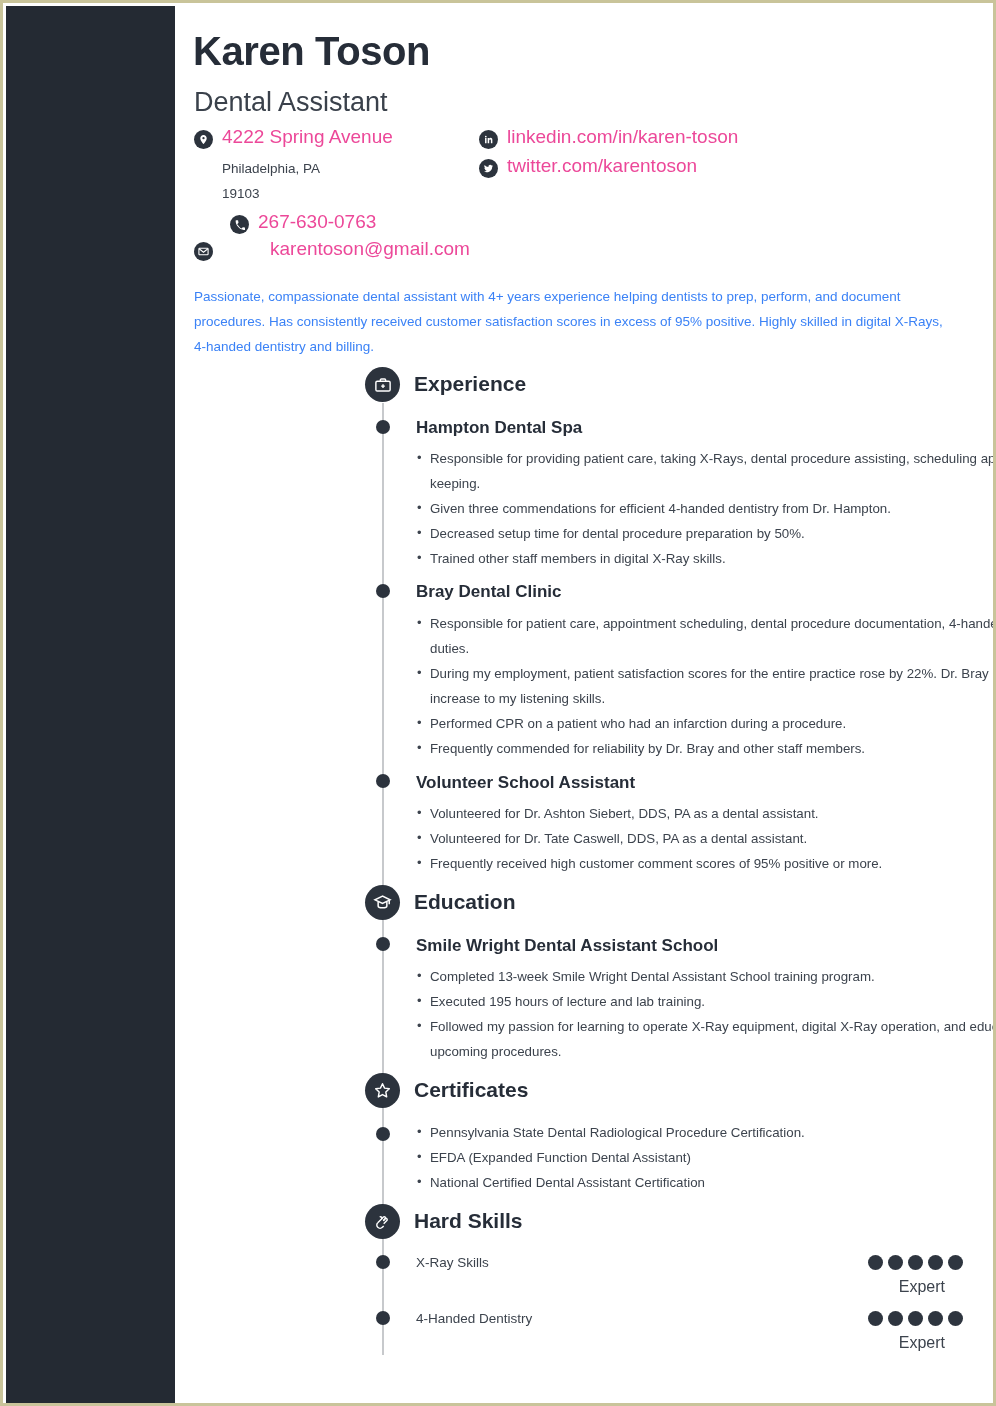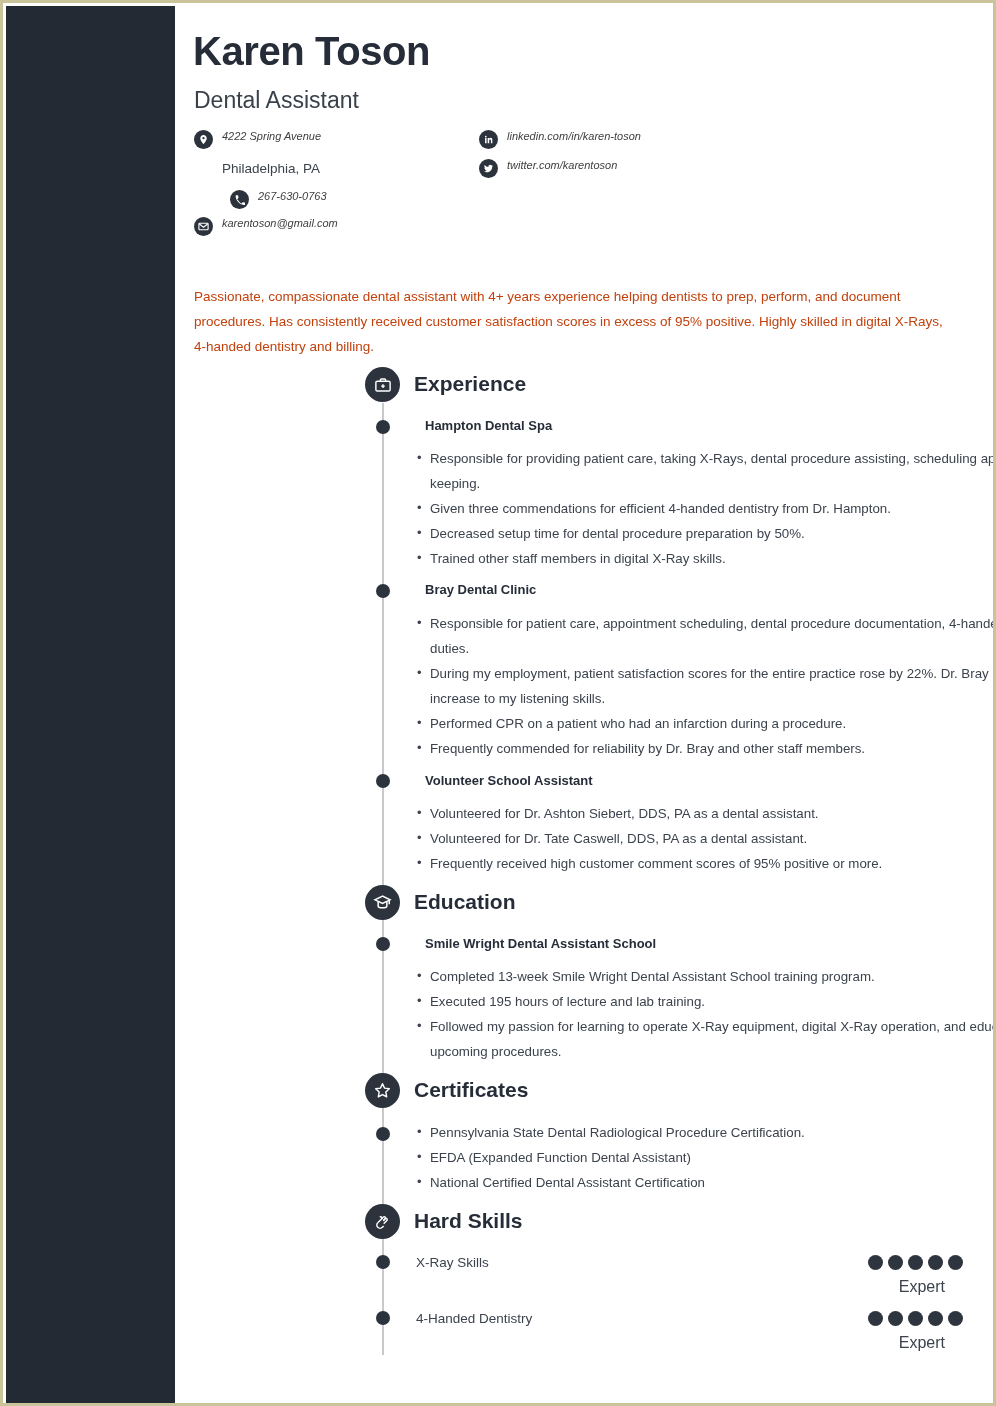--- a/index.html
+++ b/index.html
@@ -28,40 +28,40 @@
   }
 
   
   .name{
     position:absolute;left:18px;top:26px;
     font-size:40px;font-weight:bold;color:#262d38;
     letter-spacing:-0.4px;
   }
   .job-title{
     position:absolute;left:19px;top:84px;
-    font-size:23px;color:#3a414b;font-weight:normal;
+    font-size:27px;color:#3a414b;font-weight:normal;
   }
 
   .contacts{position:absolute;left:19px;top:126px;width:780px;}
   .ccol{position:absolute;top:0;}
   .ccol.left{left:0;width:270px;}
   .ccol.right{left:285px;width:420px;text-align:center;}
   .crow{display:flex;align-items:flex-start;margin-bottom:7px;}
   .crow .ico{
     width:19px;height:19px;border-radius:50%;
     background:#2c333d;flex:0 0 19px;margin-right:9px;margin-top:1px;
     display:flex;align-items:center;justify-content:center;
   }
   .crow .ico svg{display:block;}
-  .ctext{font-size:11px;color:#404040;line-height:15px;font-style:italic;}
+  .ctext{font-size:19px;color:#ec4899;line-height:15px;}
   .csub{font-size:13.5px;color:#3c434d;line-height:25px;margin-left:28px;}
 
   .summary{
     position:absolute;left:19px;top:281px;width:760px;
-    font-size:13.5px;color:#c2410c;line-height:25px;
+    font-size:13.5px;color:#3b82f6;line-height:25px;
   }
 
   
   .timeline-line{
     position:absolute;left:207px;top:400px;
     width:2px;height:952px;background:#c7c9cc;
   }
   .sec-icon{
     position:absolute;left:190px;
     width:35px;height:35px;border-radius:50%;
@@ -71,22 +71,22 @@
   .sec-title{
     position:absolute;left:239px;
     font-size:21px;font-weight:bold;color:#262d38;
   }
   .tl-dot{
     position:absolute;left:201px;
     width:14px;height:14px;border-radius:50%;
     background:#2c333d;
   }
   .entry-title{
-    position:absolute;left:250px;
-    font-size:13px;font-weight:bold;color:#262d38;
+    position:absolute;left:241px;
+    font-size:17px;font-weight:bold;color:#262d38;
   }
   .bullets{position:absolute;left:241px;width:718px;}
   .bullets li{
     font-size:13.3px;color:#3c434d;line-height:25px;
     margin:0 0 0 0;list-style:none;position:relative;padding-left:14px;
   }
   .bullets li:before{
     content:"\2022";position:absolute;left:1px;top:-1px;
     color:#3c434d;font-size:13px;
   }
@@ -135,31 +135,32 @@
       <div class="ccol left">
         <div class="crow">
           <span class="ico">
             <svg width="11" height="11" viewBox="0 0 24 24" fill="#fff">
                 <path d="M12 2C8.1 2 5 5.1 5 9c0 5.2 7 13 7 13s7-7.8 7-13c0-3.9-3.1-7-7-7zm0 9.5A2.5 2.5 0 1 1 12 6.5a2.5 2.5 0 0 1 0 5z"></path>
               </svg>
           </span>
           <span class="ctext">4222 Spring Avenue</span>
         </div>
         <div class="csub">Philadelphia, PA</div>
+        <div class="csub">19103</div>
 
         <div class="crow" style="margin-top:8px;margin-left:36px;">
           <span class="ico">
             <svg width="10" height="10" viewBox="0 0 24 24" fill="#fff">
                 <path d="M6.6 10.8c1.9 3.7 5 6.7 8.7 8.6l2.9-2.9c.4-.4.9-.5 1.3-.3 1.2.4 2.6.6 4 .6.7 0 1.2.5 1.2 1.2V22c0 .7-.5 1.2-1.2 1.2C11.6 23.2 1 12.6 1 .8 1 .1 1.5-.4 2.2-.4H6c.7 0 1.2.5 1.2 1.2 0 1.4.2 2.8.6 4 .1.5 0 1-.3 1.3l-2.9 2.9z" transform="translate(0.5 1)"></path>
               </svg>
           </span>
           <span class="ctext">267-630-0763</span>
         </div>
 
-        <div class="crow" style="">
+        <div class="crow" style="gap:48px;">
           <span class="ico">
             <svg width="11" height="11" viewBox="0 0 24 24" fill="none" stroke="#fff" stroke-width="2.4">
                 <rect x="2" y="5" width="20" height="14" rx="1.5"></rect>
                 <path d="M2.5 6l9.5 7.5L21.5 6"></path>
               </svg>
           </span>
           <span class="ctext">karentoson@gmail.com</span>
         </div>
       </div>
 

